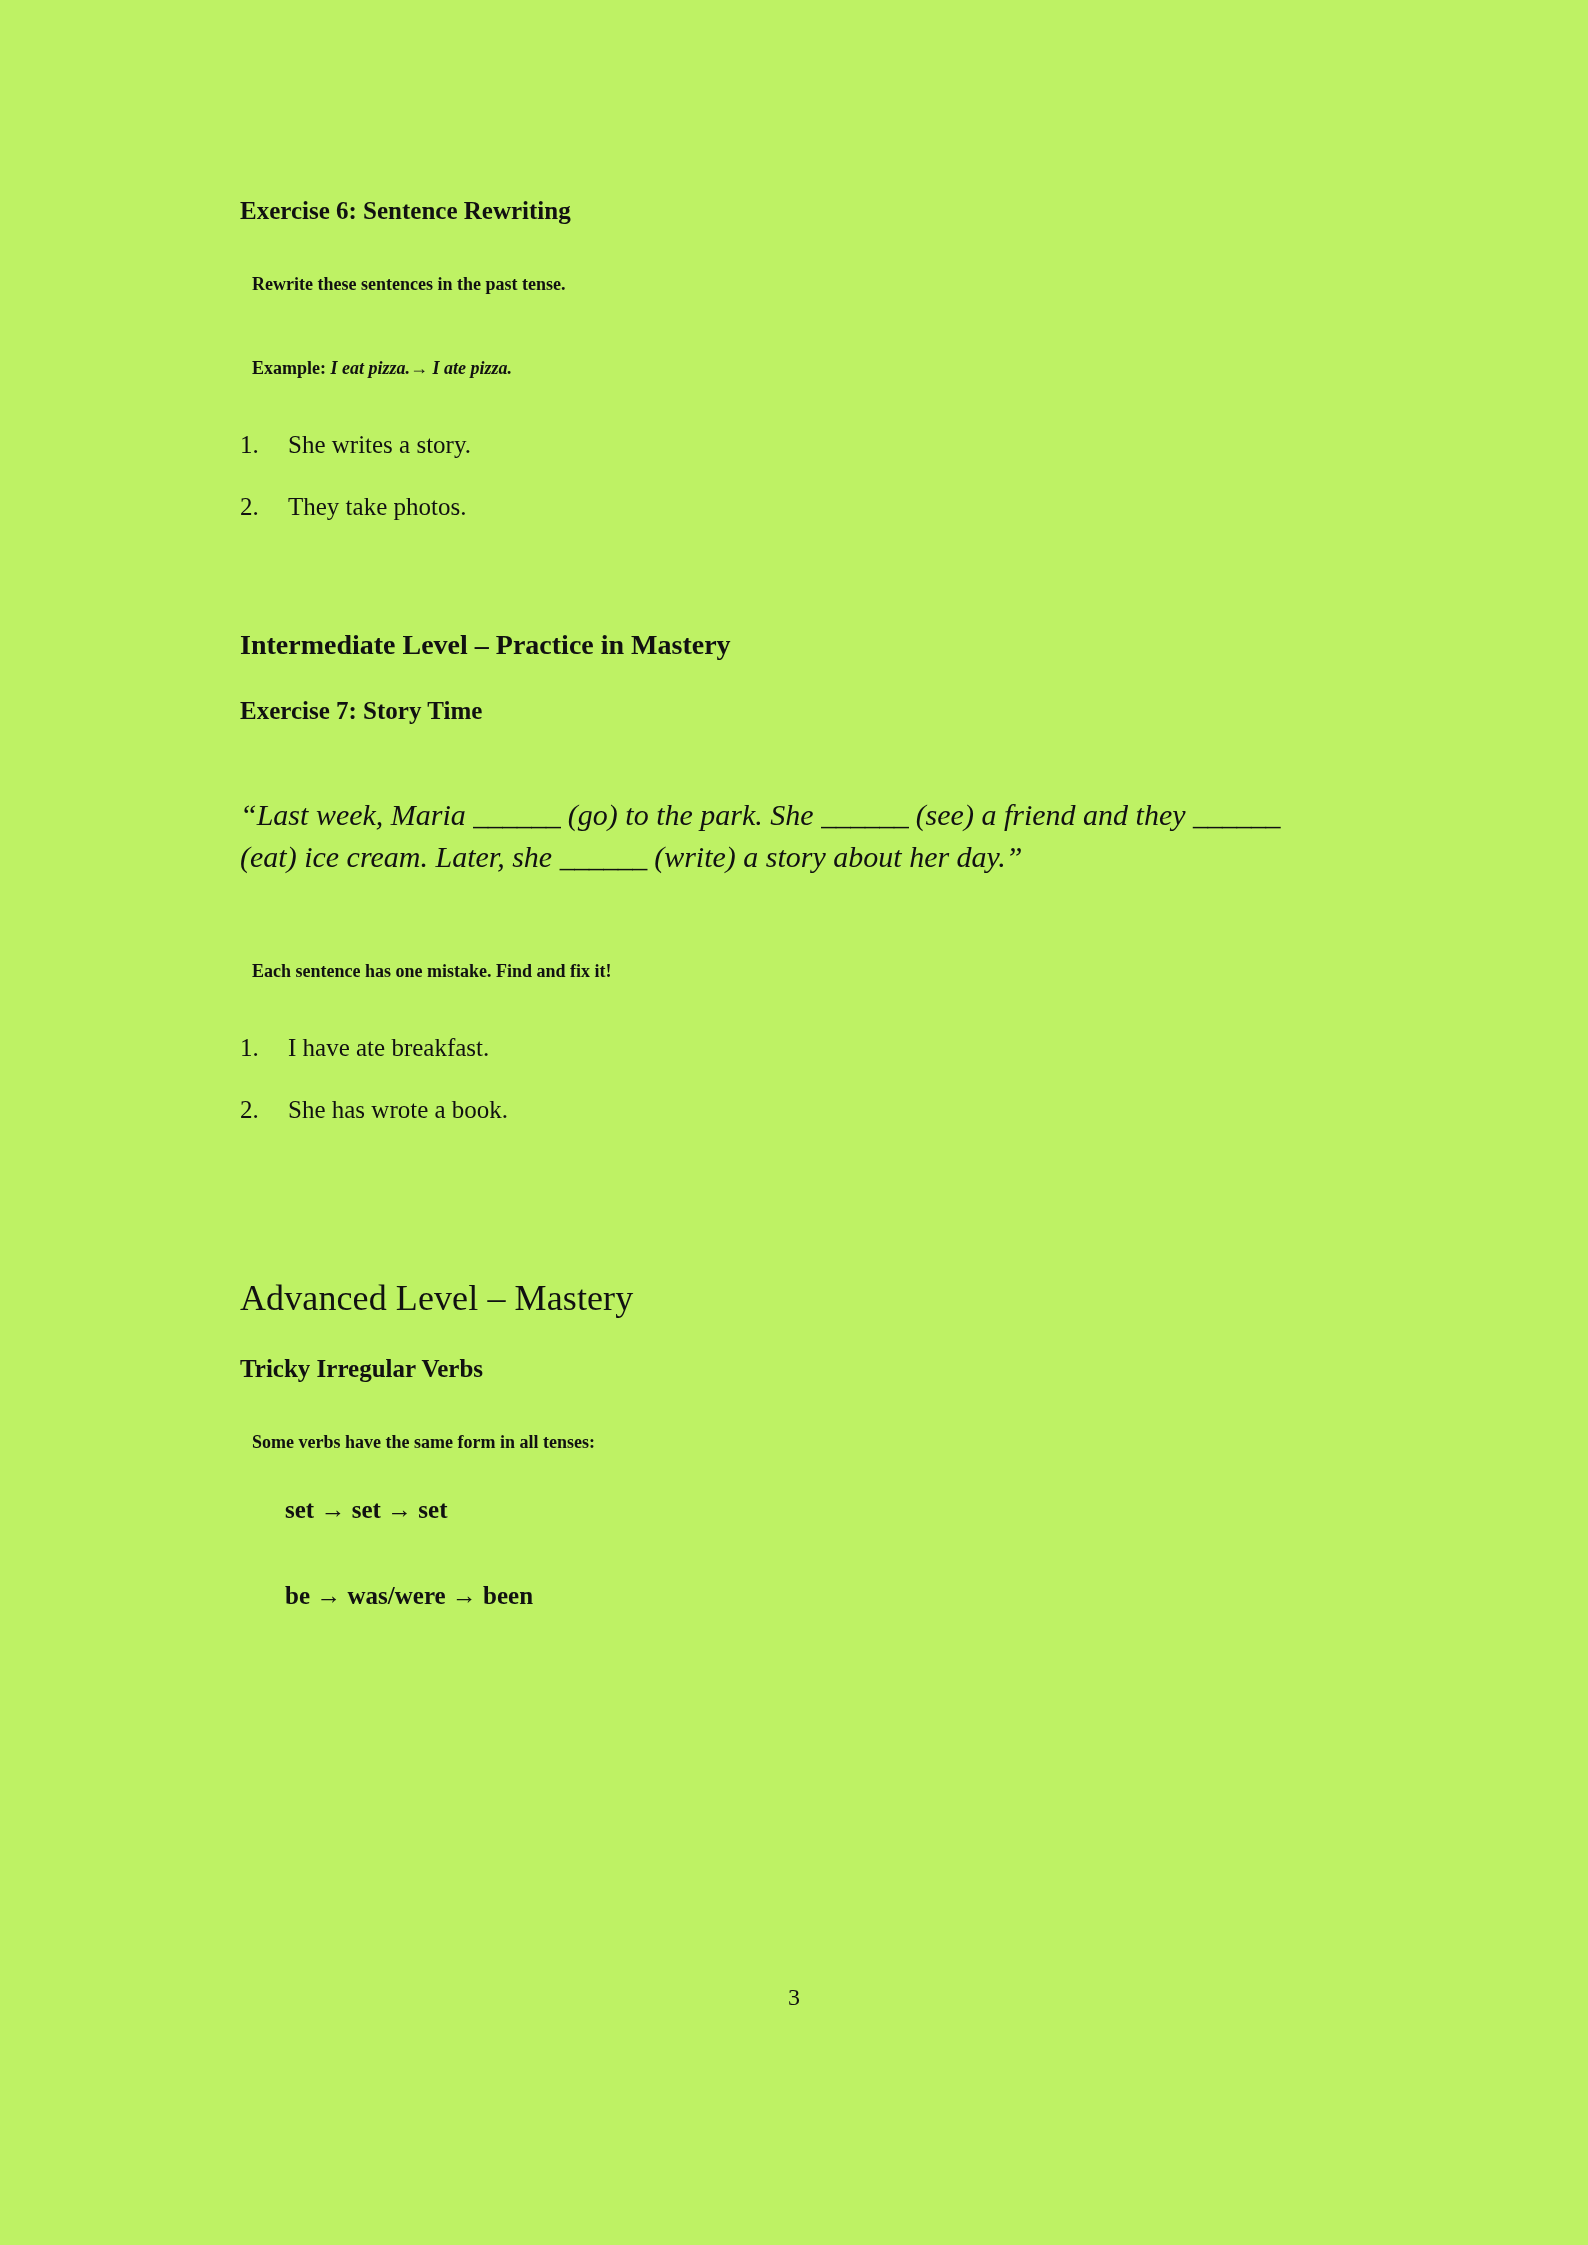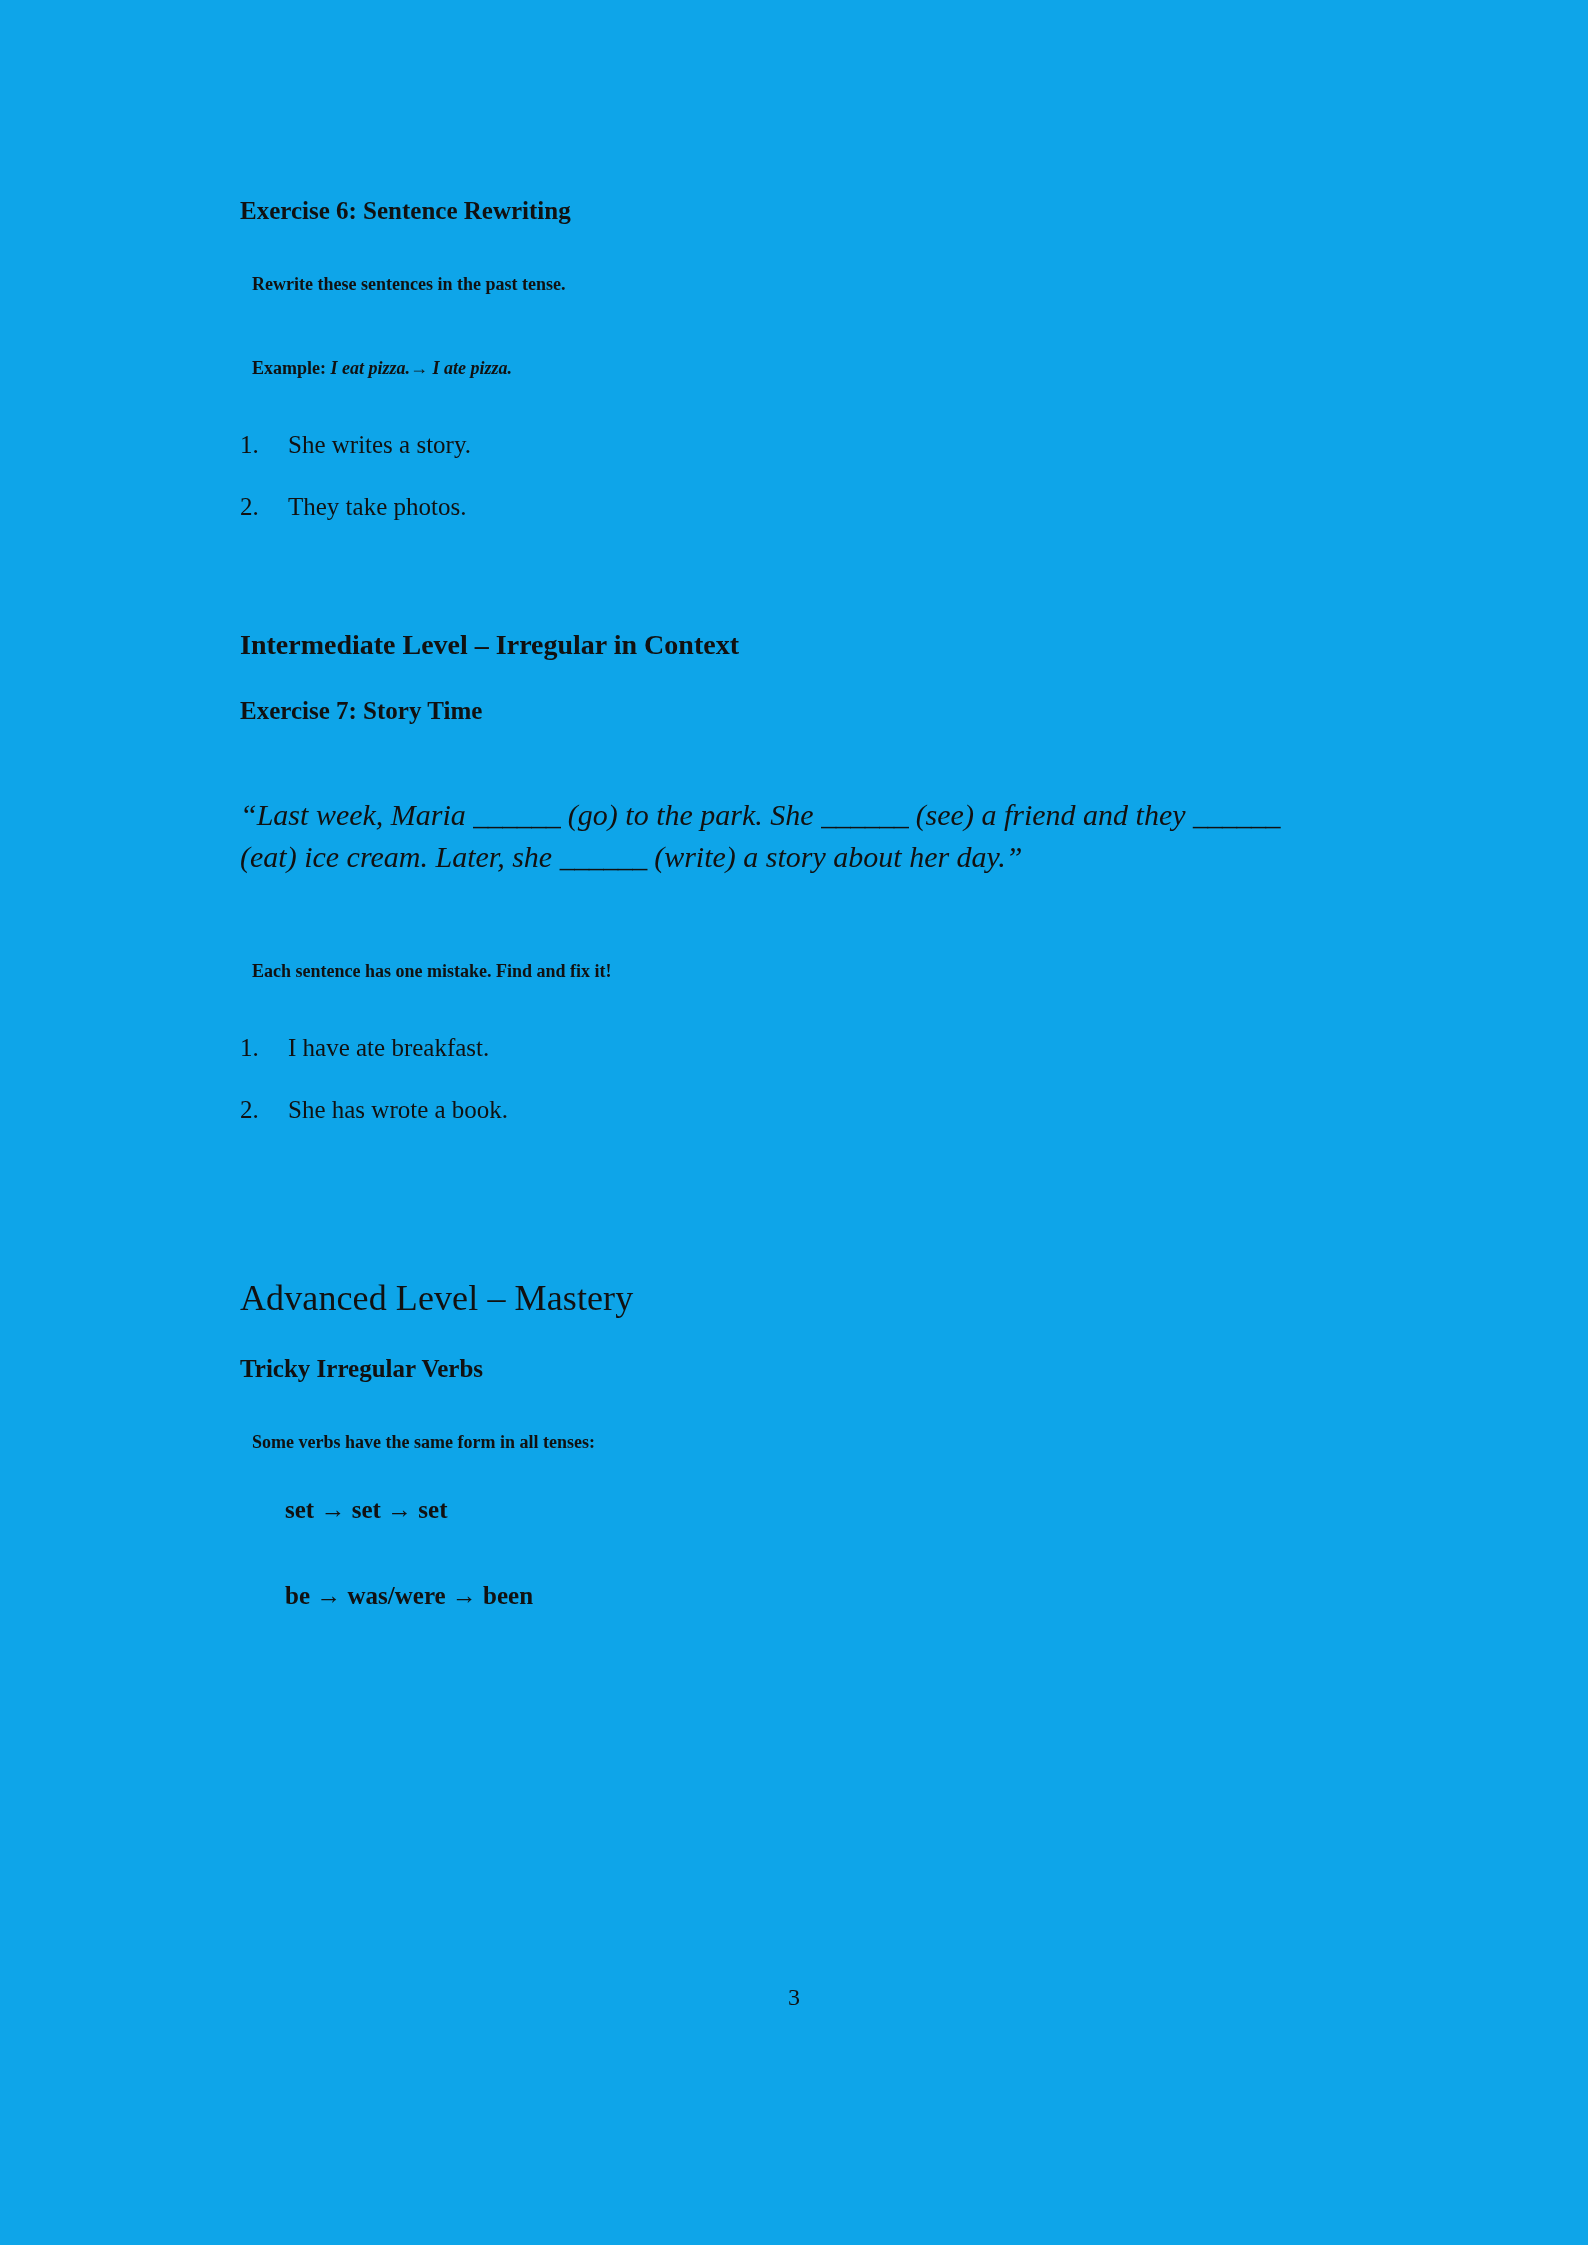--- a/index.html
+++ b/index.html
@@ -10,21 +10,21 @@
   }
   body {
     font-family: "Liberation Serif", "DejaVu Serif", serif;
     color: #111111;
     -webkit-font-smoothing: antialiased;
   }
   .page {
     position: relative;
     width: 1588px;
     height: 2245px;
-    background: #0ea5e9;
+    background: #bef264;
     box-sizing: border-box;
     overflow: hidden;
   }
   .content {
     position: absolute;
     left: 240px;
     top: 196px;
     width: 1098px;
   }
 
@@ -143,21 +143,21 @@
         <span>She writes a story.</span>
       </li>
       <li>
         <span class="marker">2.</span>
         <span>They take photos.</span>
       </li>
     </ol>
 
     <div class="gap-xl"></div>
 
-    <h2 class="h2">Intermediate Level – Irregular in Context</h2>
+    <h2 class="h2">Intermediate Level – Practice in Mastery</h2>
 
     <div class="gap-md"></div>
 
     <h3 class="h3">Exercise 7: Story Time</h3>
 
     <div class="gap-md"></div>
 
 
     <div class="gap-md"></div>
 

